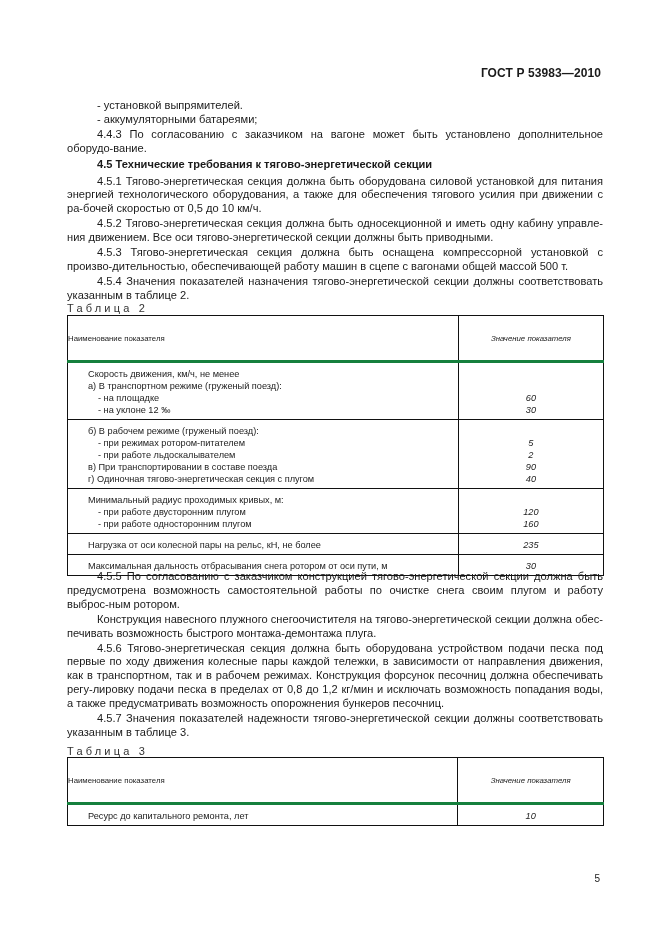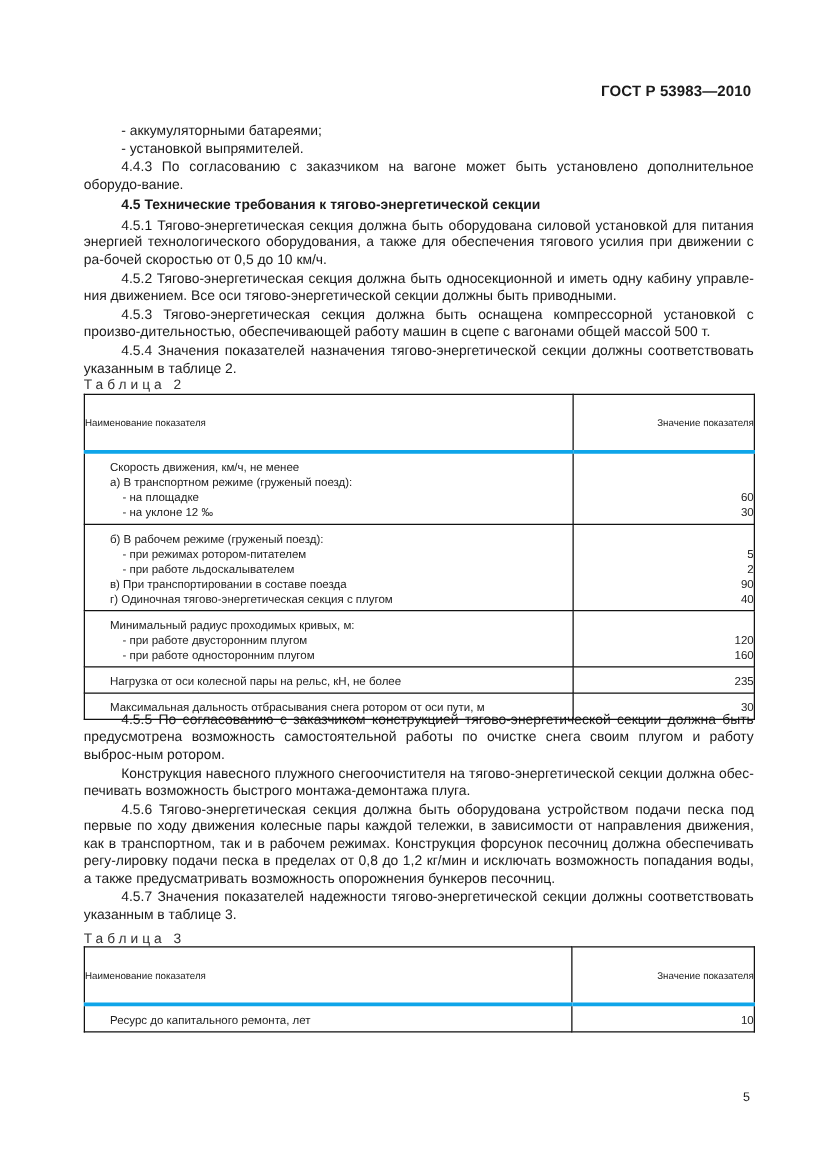--- a/index.html
+++ b/index.html
@@ -11,36 +11,36 @@
   .p { margin: 0; text-align: justify; }
   .p.indent { text-indent: 30px; }
   .p.bullet { padding-left: 30px; }
   .p.heading { text-indent: 30px; font-weight: bold; margin-top: 2px; margin-bottom: 3px; }
   .p.sp { margin-top: 1px; }
   .caption { position: absolute; left: 47px; font-size: 11px; letter-spacing: 3.2px; color: #333; }
   table { position: absolute; left: 47px; width: 537px; border-collapse: collapse; font-size: 9.2px; color: #222; }
   td, th { border: 1.3px solid #111; vertical-align: bottom; padding: 0; }
   th { font-weight: normal; font-size: 7.8px; vertical-align: middle; text-align: center; }
   .c1 { width: 386px; padding-left: 20px; text-align: left; }
-  .c2 { width: 150px; text-align: right; }
-  .hdr th { height: 44px; border-bottom: 3px solid #0ea5e9; }
+  .c2 { width: 150px; text-align: center; font-style: italic; }
+  .hdr th { height: 44px; border-bottom: 3px solid #15803d; }
   .line { display: block; line-height: 12px; }
   .dash { padding-left: 10px; }
   .cellpad { padding-top: 5px; padding-bottom: 3px; }
   .page-number { position: absolute; top: 873px; right: 81px; font-size: 10px; }
 </style>
 </head>
 <body>
 
 <div class="page">
   <div class="doc-code">ГОСТ Р 53983—2010</div>
 
   <div class="text-block" id="top-text" style="top:99px;">
+      <p class="p bullet">-  установкой выпрямителей.</p>
       <p class="p bullet">-  аккумуляторными батареями;</p>
-      <p class="p bullet">-  установкой выпрямителей.</p>
       <p class="p indent sp">4.4.3  По согласованию с заказчиком на вагоне может быть установлено дополнительное оборудо-вание.</p>
       <p class="p heading">4.5  Технические требования к тягово-энергетической секции</p>
       <p class="p indent sp">4.5.1  Тягово-энергетическая секция должна быть оборудована силовой установкой для питания энергией технологического оборудования, а также для обеспечения тягового усилия при движении с ра-бочей скоростью от 0,5 до 10 км/ч.</p>
       <p class="p indent sp">4.5.2  Тягово-энергетическая секция должна быть односекционной и иметь одну кабину управле-ния движением. Все оси тягово-энергетической секции должны быть приводными.</p>
       <p class="p indent sp">4.5.3  Тягово-энергетическая секция должна быть оснащена компрессорной установкой с произво-дительностью, обеспечивающей работу машин в сцепе с вагонами общей массой 500 т.</p>
       <p class="p indent sp">4.5.4  Значения показателей назначения тягово-энергетической секции должны соответствовать указанным в таблице 2.</p>
     </div>
 
   <div class="caption" style="top:302px;">Таблица 2</div>
   <table id="table2" style="top:315px;">

